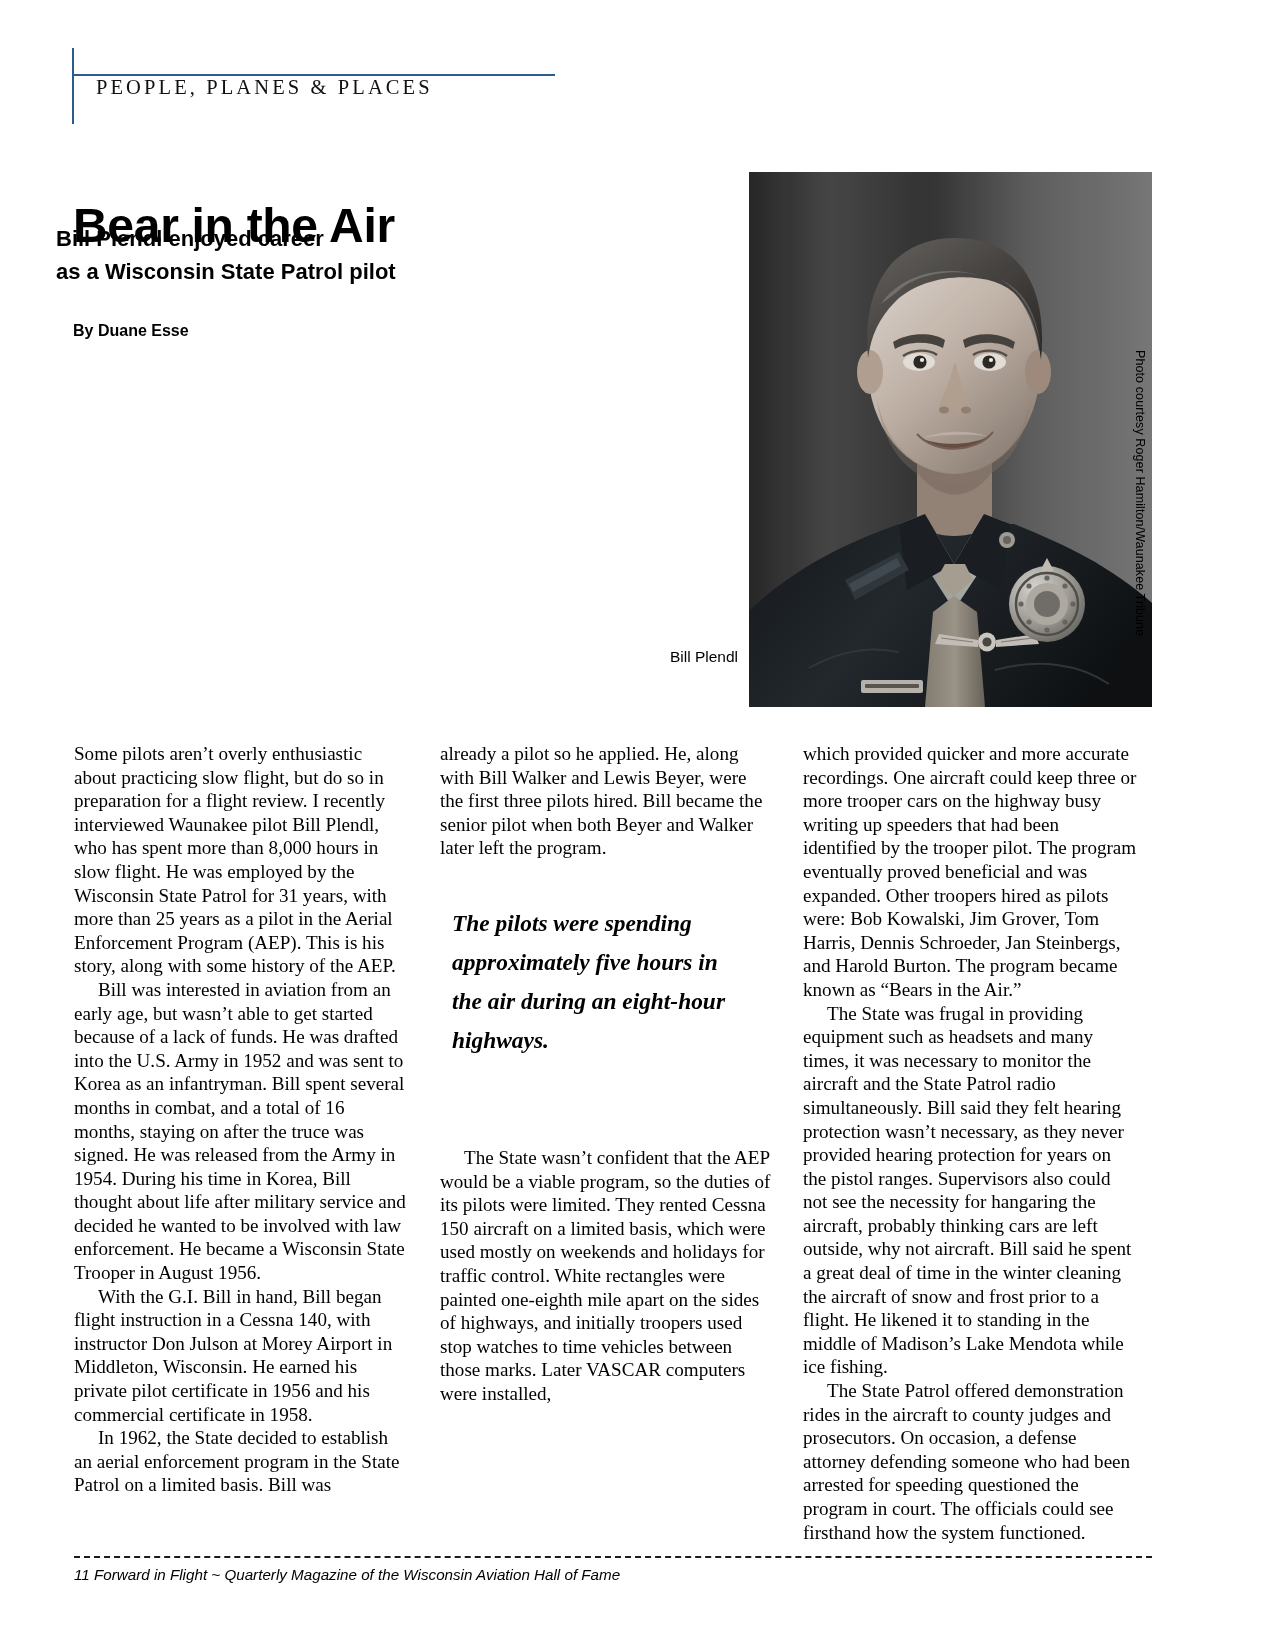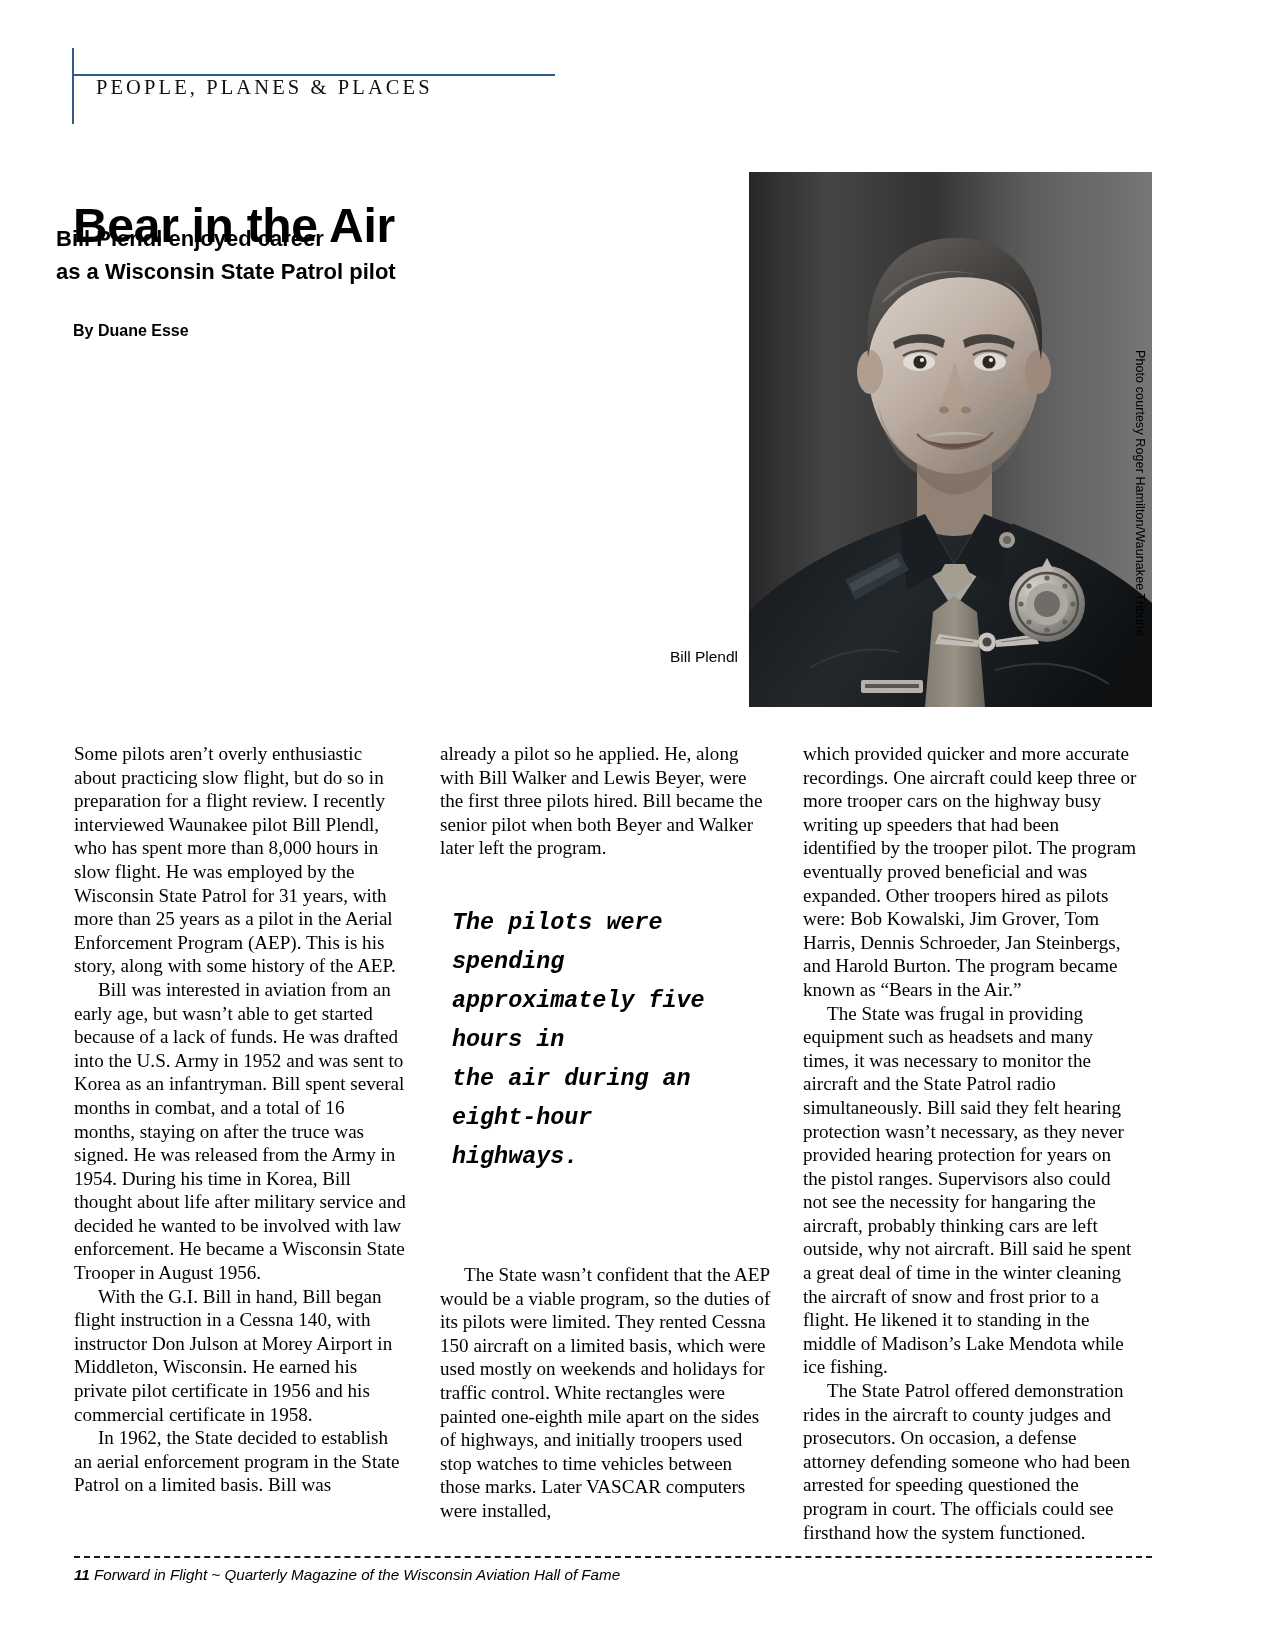--- a/index.html
+++ b/index.html
@@ -137,21 +137,21 @@
   .col p { margin: 0; }
   .col p.indent { text-indent: 24px; }
 
   #col1 { left: 74px; }
   #col2 { left: 440px; }
   #col3 { left: 803px; }
 
   .pullquote {
     margin: 44px 0 0 0;
     padding: 0 0 0 12px;
-    font-family: Liberation Mono, monospace;
+    font-family: Liberation Serif, serif;
     font-weight: bold;
     font-style: italic;
     font-size: 23.4px;
     line-height: 39px;
     color: #000;
   }
   .pq-spacer { height: 86px; }
 
   
   .footer-rule {
@@ -166,21 +166,21 @@
     position: absolute;
     left: 74px;
     top: 1566px;
     font-family: "Liberation Sans", sans-serif;
     font-style: italic;
     font-size: 15.2px;
     color: #000;
     white-space: nowrap;
   }
   .footer-text b {
-    font-weight: bold;
+    font-weight: normal;
     font-style: italic;
   }
 </style>
 </head>
 <body>
 
 <div class="page">
 
   <div class="kicker-rule-v"></div>
   <div class="kicker-rule-h"></div>

